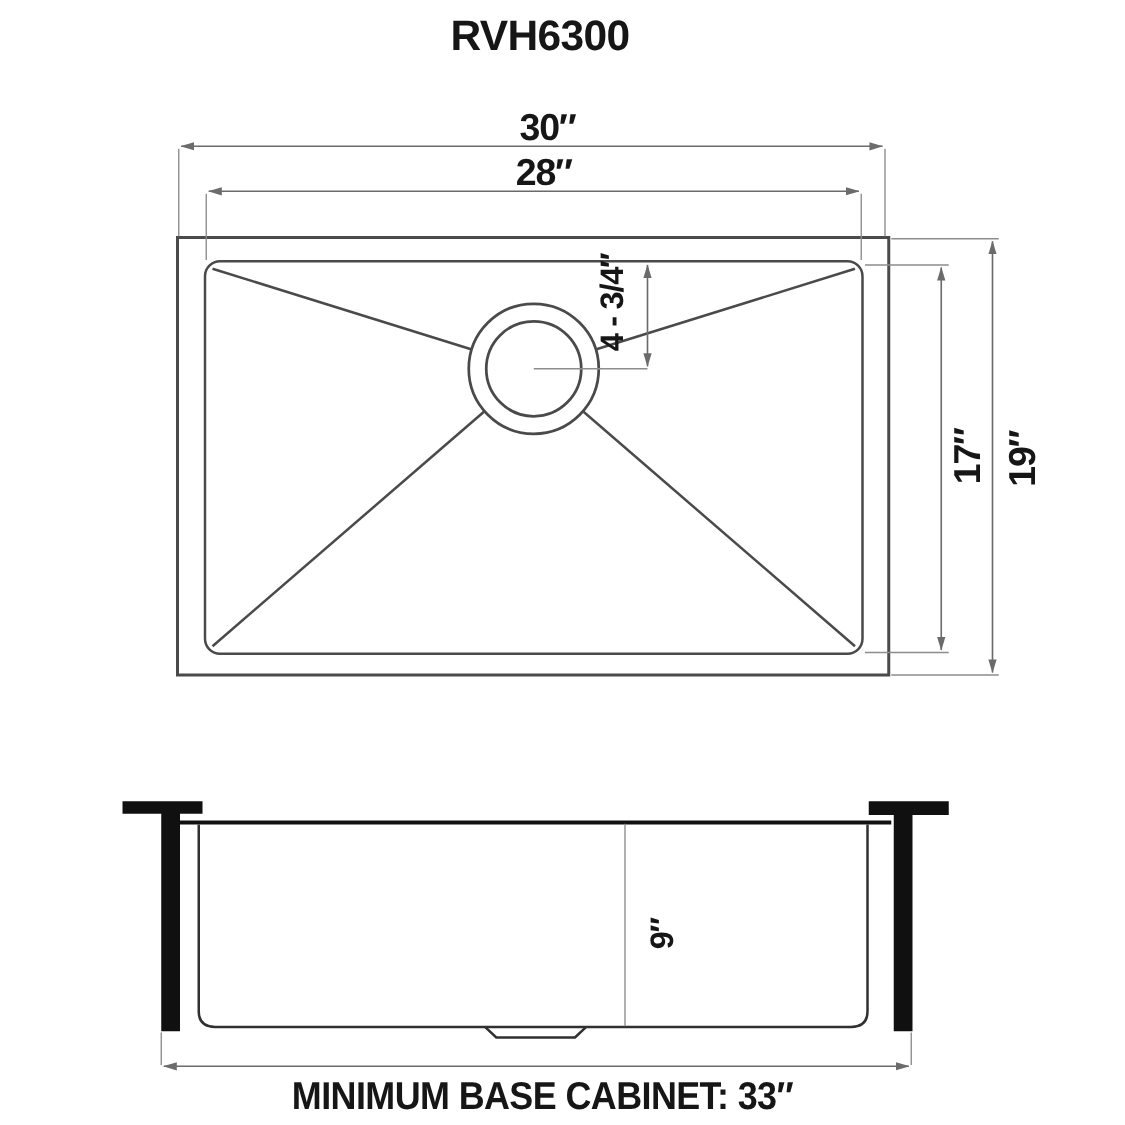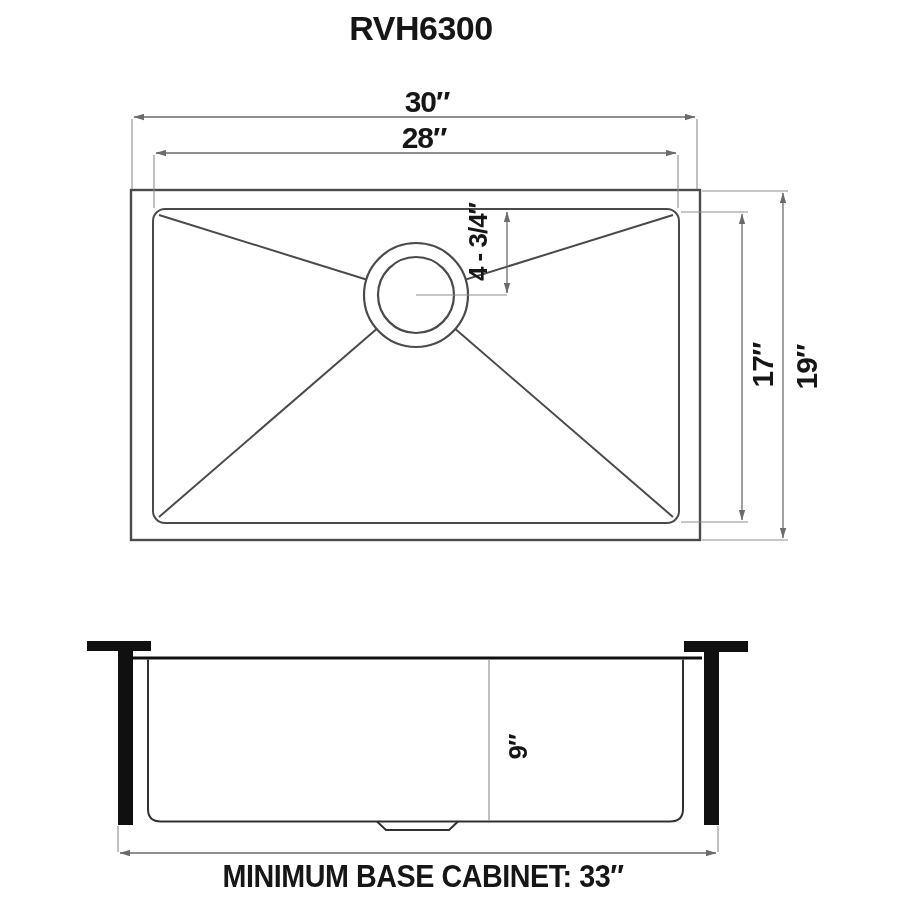--- a/index.html
+++ b/index.html
@@ -2,21 +2,21 @@
 <html style="--color-background: #ffffff; --color-text: #161616; --color-line-dark: #4a4a4a; --color-line-mid: #6b6b6b; --color-line-dim: #8d8d8d; --color-line-sink: #303030; --color-clip: #101010;"><head>
 <meta charset="utf-8">
 <style>
   html,body{margin:0;padding:0;}
   body{
     width:900px;height:900px;
     background:var(--color-background,#fff);
     font-family:"Liberation Sans",sans-serif;
     overflow:hidden;
   }
-  .stage{position:relative;width:716px;height:900px;}
+  .stage{position:relative;width:716px;height:900px;margin-left:11px;}
   svg{display:block;}
   .txt{
     font-family:"Liberation Sans",sans-serif;
     font-weight:700;
     fill:var(--color-text,#161616);
   }
   .title-txt{font-size:34px;letter-spacing:-0.5px;}
   .dim-txt{font-size:30px;letter-spacing:-1px;}
   .dim-txt-sm{font-size:26px;letter-spacing:-1px;}
   .cabinet-txt{font-size:31px;letter-spacing:-0.5px;}

